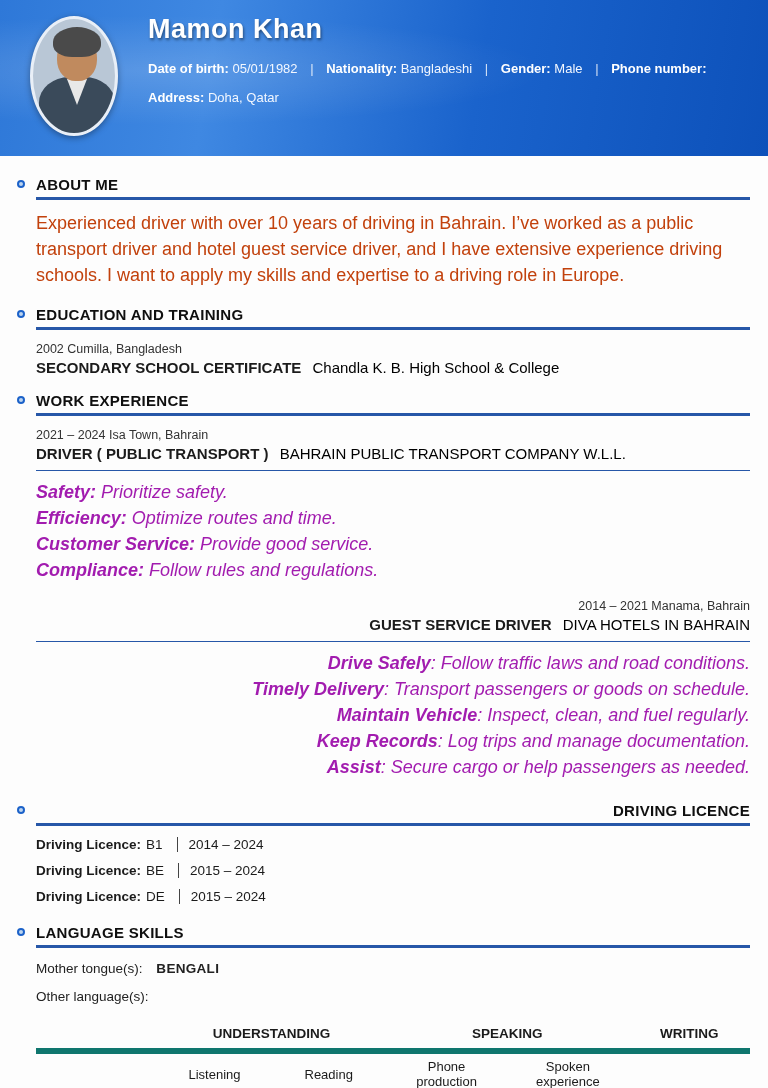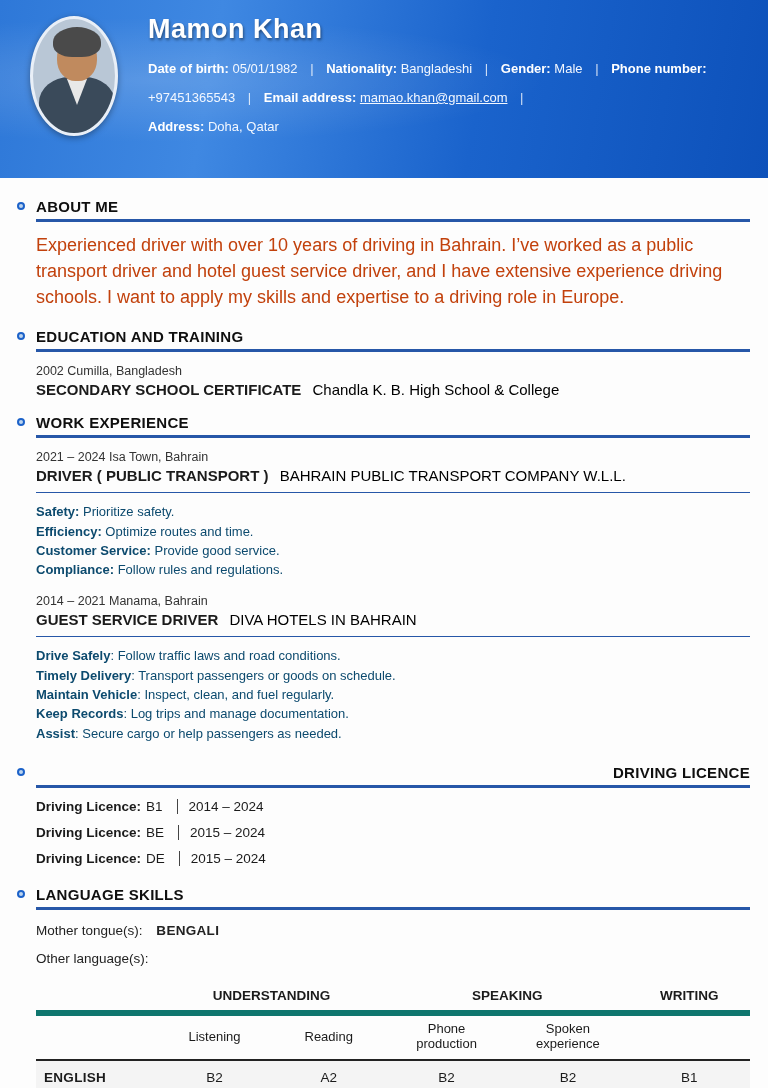--- a/index.html
+++ b/index.html
@@ -2,21 +2,21 @@
 <html><head>
 <meta charset="utf-8">
 <style>
   * { box-sizing: border-box; }
   html,body { margin:0; padding:0; }
   body { font-family:"Liberation Sans", sans-serif; background:#ffffff; color:#1b1b1b; }
   .page { width:768px; height:1088px; background:#fdfdfd; overflow:hidden; position:relative; }
 
   
   .header {
-    position:relative; height:178px;
+    position:relative; height:156px;
     background:
       radial-gradient(ellipse at 20% 45%, rgba(255,255,255,0.16), transparent 45%),
       linear-gradient(100deg, #2e78d8 0%, #3f88e2 28%, #1a63cc 62%, #0d51ba 100%);
   }
   .photo {
     position:absolute; left:30px; top:16px; width:88px; height:120px;
     border-radius:50%; background:#b9c7d6; border:3px solid #e9eff7;
     overflow:hidden; box-shadow:0 2px 6px rgba(0,0,0,.35);
   }
   .photo .hair { position:absolute; left:20px; top:8px; width:48px; height:30px; border-radius:50% 50% 40% 40%; background:#4a4a4a; }
@@ -46,21 +46,21 @@
   .rule { margin-top:4px; height:3px; border-top:2px solid #2757a8; border-bottom:1px solid #2757a8; }
 
   .para { font-size:18px; line-height:1.45; color:#c2410c; margin-top:10px; }
 
   .meta { font-size:12.5px; color:#333; margin-top:12px; }
   .role-line { font-size:15px; margin-top:3px; color:#1b1b1b; }
   .role-line .role { font-weight:bold; }
   .role-line .org { margin-left:7px; color:#000000; }
   .thin-rule { border-top:1px solid #2757a8; margin:8px 0 10px; }
 
-  .point { font-size:13px; line-height:1.33; color:#0c4a6e; margin-bottom:2px; }
+  .point { font-size:18px; line-height:1.33; color:#a21caf; margin-bottom:2px;font-style:italic; }
   .point .pl { font-weight:bold; }
 
   .lic-row { font-size:13.5px; margin-top:11px; display:flex; align-items:center; }
   .lic-row .lbl { font-weight:bold; }
   .lic-row .cat { margin-left:5px; }
   .vbar { display:inline-block; border-left:1.5px solid #444; height:15px; margin:0 11px 0 14px; }
 
   .lang-line { font-size:13.5px; margin-top:13px; color:#222; }
   .lang-line .strong { font-weight:bold; margin-left:10px; letter-spacing:.3px; }
 
@@ -92,27 +92,20 @@
         <span class="sep">|</span>
         <span class="lbl">Nationality:</span>
         <span class="val">Bangladeshi</span>
         <span class="sep">|</span>
         <span class="lbl">Gender:</span>
         <span class="val">Male</span>
         <span class="sep">|</span>
         <span class="lbl">Phone number:</span>
       </div>
 
-      <div class="detail-line">
-        <span class="val">+97451365543</span>
-        <span class="sep">|</span>
-        <span class="lbl">Email address:</span>
-        <span class="val underline">mamao.khan@gmail.com</span>
-        <span class="sep">|</span>
-      </div>
 
       <div class="detail-line">
         <span class="lbl">Address:</span>
         <span class="val">Doha, Qatar</span>
       </div>
     </div>
   </header>
 
   <main>
 
@@ -145,21 +138,21 @@
           <span class="role">DRIVER ( PUBLIC TRANSPORT )</span>
           <span class="org">BAHRAIN PUBLIC TRANSPORT COMPANY W.L.L.</span>
         </div>
         <div class="thin-rule"></div>
         <div class="point"><span class="pl">Safety:</span><span> Prioritize safety.</span></div>
         <div class="point"><span class="pl">Efficiency:</span><span> Optimize routes and time.</span></div>
         <div class="point"><span class="pl">Customer Service:</span><span> Provide good service.</span></div>
         <div class="point"><span class="pl">Compliance:</span><span> Follow rules and regulations.</span></div>
       </div>
 
-      <div class="job" style="margin-top:16px;">
+      <div class="job" style="margin-top:16px;text-align:right;">
         <div class="meta">2014 – 2021 Manama, Bahrain</div>
         <div class="role-line">
           <span class="role">GUEST SERVICE DRIVER</span>
           <span class="org">DIVA HOTELS IN BAHRAIN</span>
         </div>
         <div class="thin-rule"></div>
         <div class="point"><span class="pl">Drive Safely</span><span>: Follow traffic laws and road conditions.</span></div>
         <div class="point"><span class="pl">Timely Delivery</span><span>: Transport passengers or goods on schedule.</span></div>
         <div class="point"><span class="pl">Maintain Vehicle</span><span>: Inspect, clean, and fuel regularly.</span></div>
         <div class="point"><span class="pl">Keep Records</span><span>: Log trips and manage documentation.</span></div>

